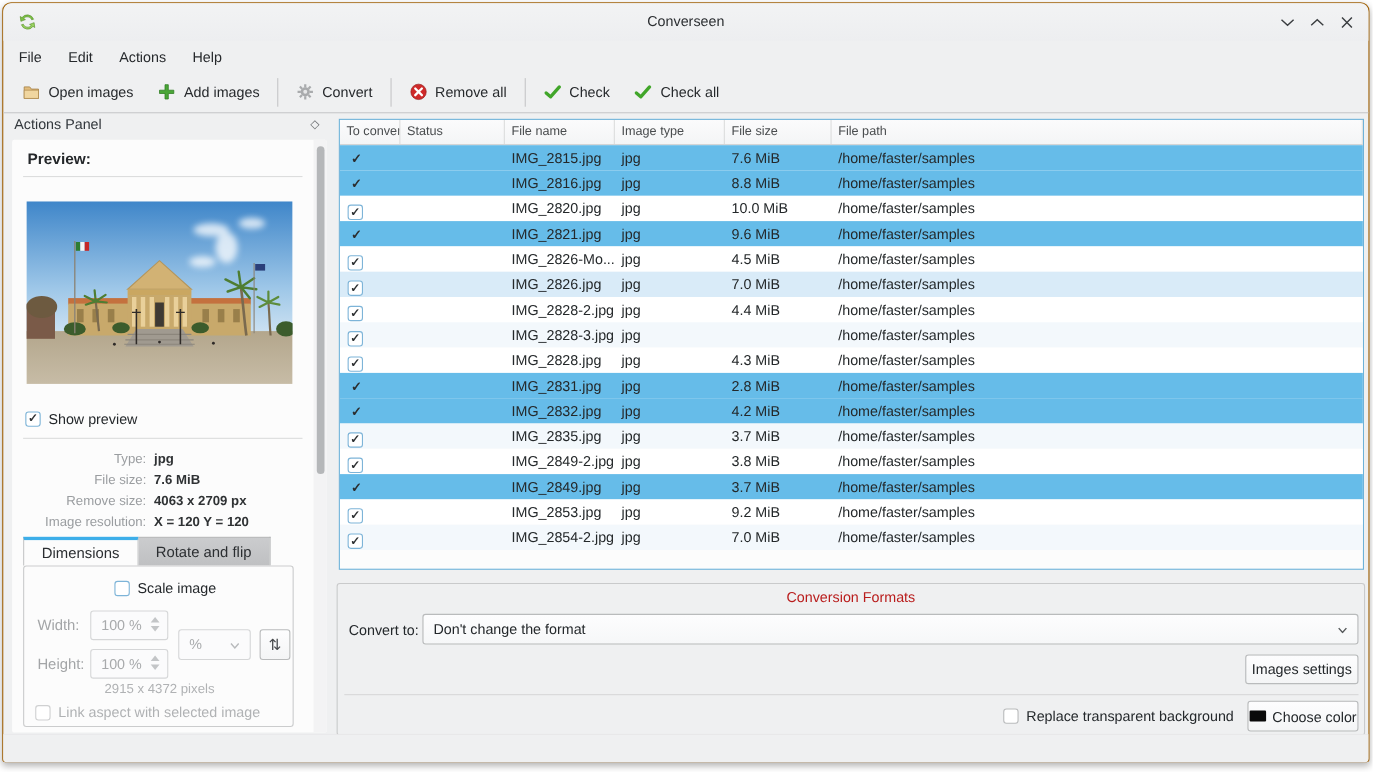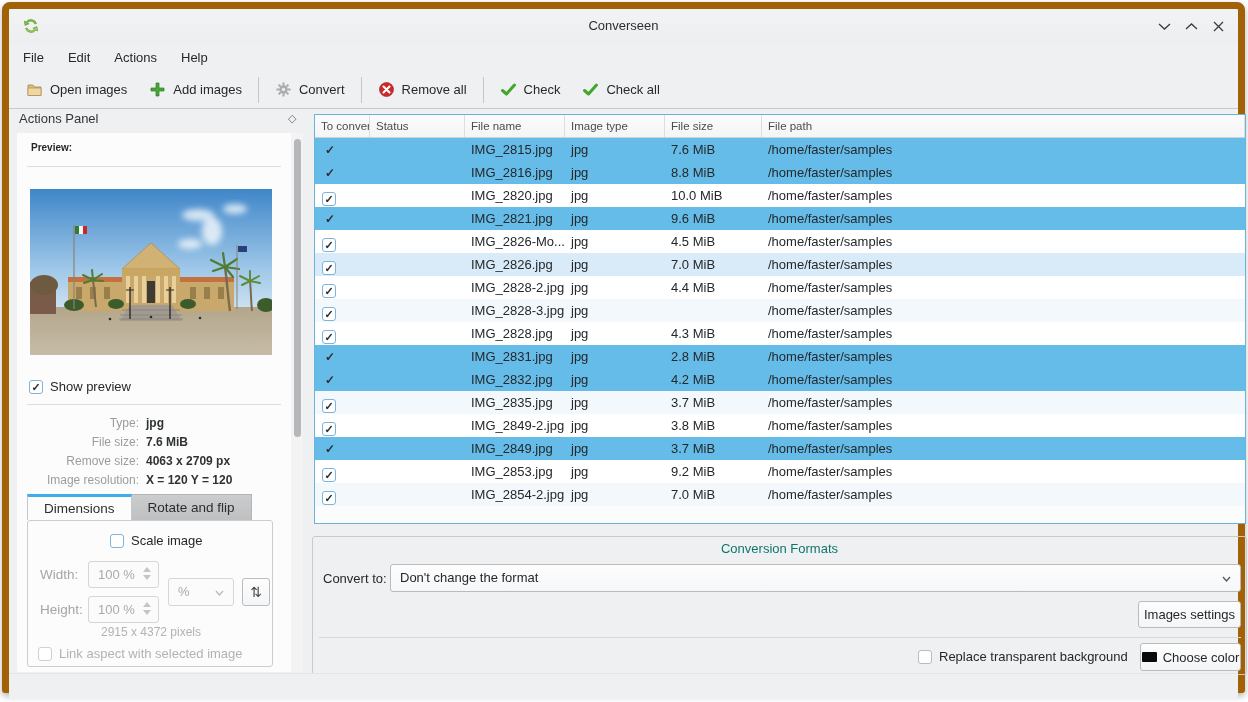--- a/index.html
+++ b/index.html
@@ -1,19 +1,19 @@
 <!DOCTYPE html>
 <html><head>
 <meta charset="utf-8">
 <style>
   * { margin:0; padding:0; box-sizing:border-box; }
   html,body { background:#ffffff; font-family:"Liberation Sans", sans-serif; }
   #screen { position:relative; width:1248px; height:702px; overflow:hidden; background:#fff; }
   #window { position:absolute; left:2px; top:2px; width:1243px; height:691px;
-            background:#eff0f1; border:7px solid #a16207; border-radius:8px 8px 3px 3px;
+            background:#eff0f1; border:1px solid #a16207; border-radius:8px 8px 3px 3px;
             box-shadow:0 3px 7px rgba(0,0,0,.30); }
 
   
   .titlebar { position:absolute; left:0; top:0; width:100%; height:34px;
               background:linear-gradient(#f2f3f4,#edeef0); border-radius:8px 8px 0 0; }
   .app-icon { position:absolute; left:12px; top:7px; width:20px; height:20px; }
   .win-title { position:absolute; left:0; top:0; width:100%; height:34px; line-height:34px;
                text-align:center; font-size:13px; color:#2b2e31; }
   .win-btns { position:absolute; right:12px; top:9px; display:flex; gap:11px; }
   .win-btn { width:16px; height:16px; display:flex; align-items:center; justify-content:center; }
@@ -29,21 +29,21 @@
   .tb-btn { display:flex; align-items:center; gap:7px; padding:0 11px; height:30px;
             font-size:13px; color:#26292c; border-radius:3px; }
   .tb-sep { width:1px; height:26px; background:#c5c6c7; margin:0 5px; }
   .tb-icon { width:17px; height:17px; flex:0 0 auto; }
 
   
   .dock-title { position:absolute; left:10px; top:102px; font-size:13px; color:#31363b; }
   .dock-float { position:absolute; left:279px; top:103px; font-size:11px; color:#6c6f72; }
   .dock-body { position:absolute; left:8px; top:124px; width:286px; height:539px;
                background:#fcfcfc; border-radius:2px; }
-  .preview-label { position:absolute; left:14px; top:9px; font-size:10px; font-weight:bold; color:#24272a; }
+  .preview-label { position:absolute; left:14px; top:9px; font-size:14px; font-weight:bold; color:#24272a; }
   .dock-hr { position:absolute; left:10px; width:254px; height:1px; background:#dcdddd; }
   .preview-img { position:absolute; left:13px; top:56px; width:242px; height:166px; }
   .cb { display:inline-block; width:14px; height:14px; border:1px solid #7db4d8; border-radius:3px;
         background:#fff; text-align:center; line-height:12px; font-size:11px; color:#2e3133; font-weight:bold;
         vertical-align:middle; }
   .cb.gray { border-color:#cfd0d1; color:transparent; }
   .cb.empty { color:transparent; }
   .cb-row { position:absolute; display:flex; align-items:center; gap:7px; font-size:13px; color:#24282b; }
   .info-row { position:absolute; left:0; width:270px; height:19px; font-size:12px; }
   .info-label { position:absolute; left:0; width:122px; text-align:right; color:#9a9da0; }
@@ -84,21 +84,21 @@
   .t-row.selected { background:#66bce9; }
   .td { font-size:13px; color:#24282a; line-height:23px; padding-left:6px;
         overflow:hidden; white-space:nowrap; }
   .td .cb { margin-top:4px; margin-left:1px; }
   .mark { font-size:12px; font-weight:bold; color:#2b2e30; margin-left:4px; }
 
   
   .conv-box { position:absolute; left:303px; top:527px; width:935px; height:139px;
               border:1px solid #c9cacb; border-radius:3px; }
   .conv-title { position:absolute; left:0; top:4px; width:100%; text-align:center;
-                font-size:13px; color:#0f766e; }
+                font-size:13px; color:#b91c1c; }
   .conv-label { position:absolute; left:10px; top:34px; font-size:13px; color:#24282b; }
   .conv-combo { position:absolute; left:77px; top:27px; width:851px; height:28px;
                 background:linear-gradient(#fdfdfe,#f6f7f8); border:1px solid #b9bbbc; border-radius:3px;
                 font-size:13px; color:#24282b; line-height:26px; padding-left:9px; }
   .chev { position:absolute; right:9px; top:11px; width:9px; height:6px; }
   .btn { position:absolute; background:linear-gradient(#fdfdfe,#f4f5f6); border:1px solid #b9bbbc;
          border-radius:3px; font-size:13px; color:#24282b; display:flex; align-items:center;
          justify-content:center; gap:6px; }
   .conv-div { position:absolute; left:6px; top:100px; width:922px; height:1px; background:#d7d8d9; }
   .swatch { display:inline-block; width:15px; height:10px; background:#0a0a0a; border-radius:1px; }

